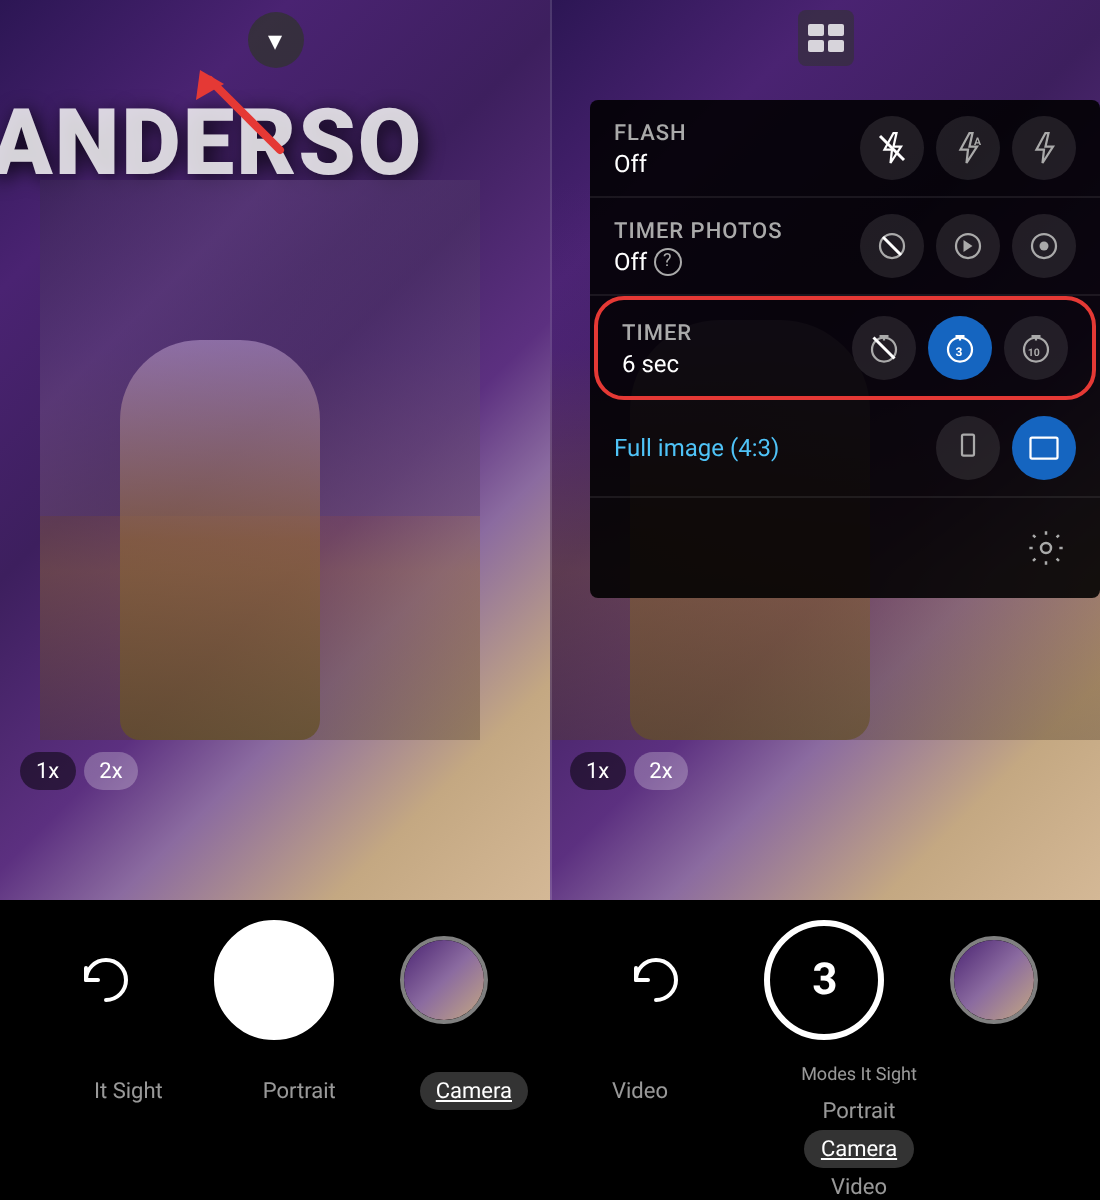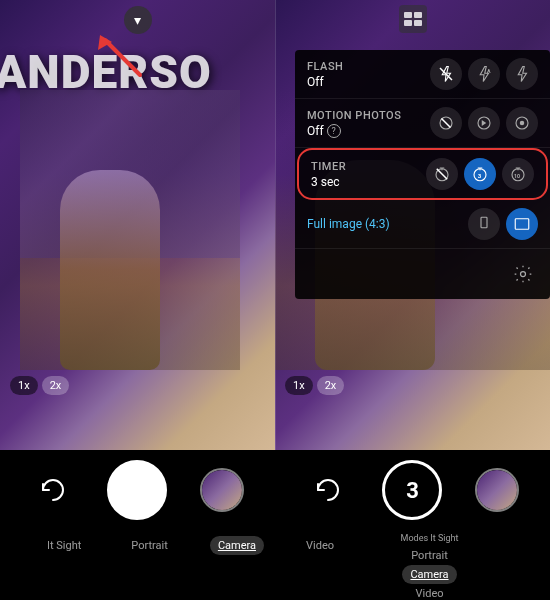--- a/index.html
+++ b/index.html
@@ -385,21 +385,21 @@
                   <path d="M13 2L7 13h5l-1 9 7-11h-5l2-9z" stroke="#aaa" stroke-width="1.5" fill="none"></path>
                 </svg>
               </div>
             </div>
           </div>
         </div>
 
         <div class="settings-row">
           <div class="settings-row-content">
             <div class="settings-info">
-              <div class="settings-label">MOTION PHOTOS</div>
+              <div class="settings-label">TIMER PHOTOS</div>
               <div style="display:flex; align-items:center;">
                 <div class="settings-value">Off</div>
                 <div class="question-mark">?</div>
               </div>
             </div>
             <div class="icon-group">
               <div class="icon-btn">
                 <svg viewBox="0 0 24 24" fill="none">
                   <circle cx="12" cy="12" r="8" stroke="#aaa" stroke-width="1.5"></circle>
                   <line x1="6" y1="6" x2="18" y2="18" stroke="#fff" stroke-width="2"></line>
@@ -418,21 +418,21 @@
                 </svg>
               </div>
             </div>
           </div>
         </div>
 
         <div class="settings-row highlighted">
           <div class="settings-row-content">
             <div class="settings-info">
               <div class="settings-label">TIMER</div>
-              <div class="settings-value">3 sec</div>
+              <div class="settings-value">6 sec</div>
             </div>
             <div class="icon-group">
               <div class="icon-btn">
                 <svg viewBox="0 0 24 24" fill="none">
                   <circle cx="12" cy="13" r="8" stroke="#aaa" stroke-width="1.5"></circle>
                   <line x1="5" y1="5" x2="19" y2="19" stroke="#fff" stroke-width="2"></line>
                   <path d="M12 5v2M9 4h6" stroke="#aaa" stroke-width="1.5"></path>
                 </svg>
               </div>
               <div class="icon-btn active-blue">

